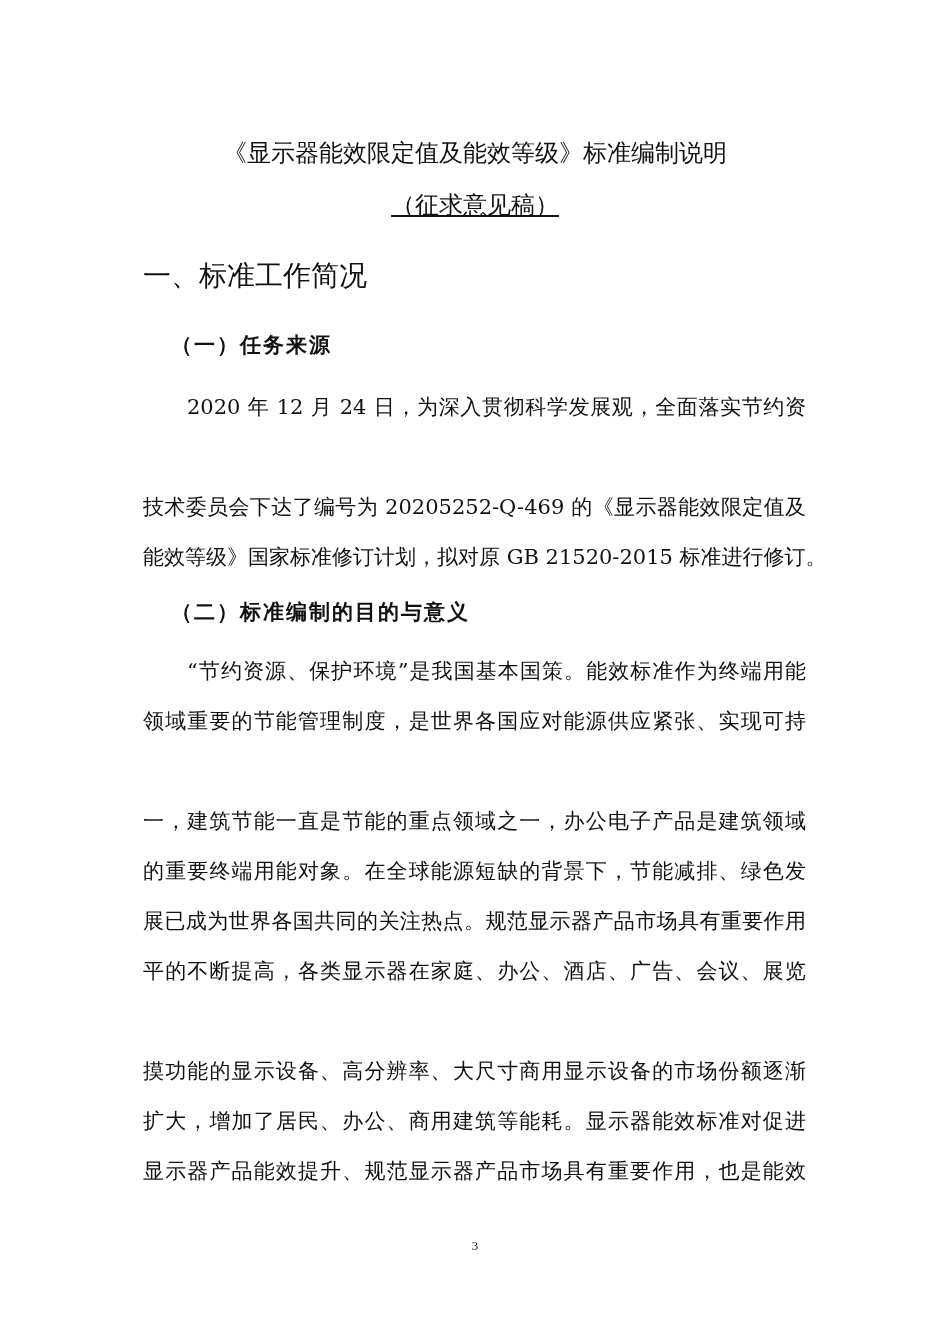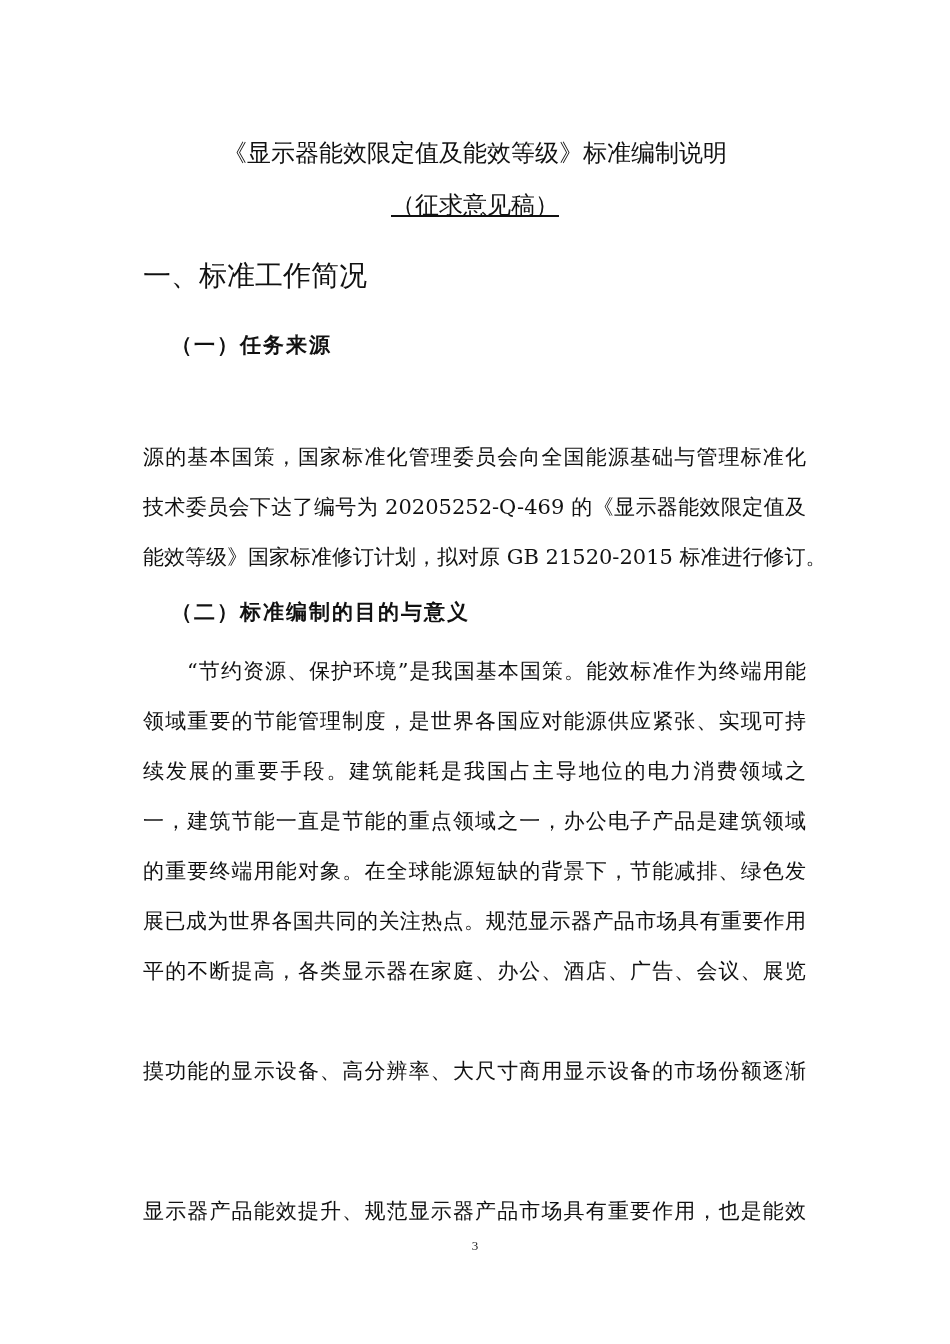--- a/index.html
+++ b/index.html
@@ -25,30 +25,30 @@
 <body>
 
 <div class="page">
   <div class="title t1">《显示器能效限定值及能效等级》标准编制说明</div>
   <div class="title t2">（征求意见稿）</div>
 
   <div class="h1">一、标准工作简况</div>
 
   <div class="h2">（一）任务来源</div>
 
-  <div class="line" style="top:442px">源的基本国策，国家标准化管理委员会向全国能源基础与管理标准化</div>
+  <div class="line indent" style="top:392px">2020 年 12 月 24 日，为深入贯彻科学发展观，全面落实节约资</div>
   <div class="line" style="top:492px">技术委员会下达了编号为 20205252-Q-469 的《显示器能效限定值及</div>
   <div class="line" style="top:542px">能效等级》国家标准修订计划，拟对原 GB 21520-2015 标准进行修订。</div>
 
   <div class="h2 h2b">（二）标准编制的目的与意义</div>
 
   <div class="line indent" style="top:656px">“节约资源、保护环境”是我国基本国策。能效标准作为终端用能</div>
   <div class="line" style="top:706px">领域重要的节能管理制度，是世界各国应对能源供应紧张、实现可持</div>
-  <div class="line" style="top:756px">续发展的重要手段。建筑能耗是我国占主导地位的电力消费领域之</div>
   <div class="line" style="top:856px">的重要终端用能对象。在全球能源短缺的背景下，节能减排、绿色发</div>
   <div class="line" style="top:806px">一，建筑节能一直是节能的重点领域之一，办公电子产品是建筑领域</div>
   <div class="line" style="top:906px">展已成为世界各国共同的关注热点。规范显示器产品市场具有重要作用</div>
   <div class="line" style="top:956px">平的不断提高，各类显示器在家庭、办公、酒店、广告、会议、展览</div>
   <div class="line" style="top:1056px">摸功能的显示设备、高分辨率、大尺寸商用显示设备的市场份额逐渐</div>
-  <div class="line" style="top:1196px">显示器产品能效提升、规范显示器产品市场具有重要作用，也是能效</div>
+  <div class="line" style="top:1106px">扩大，增加了居民、办公、商用建筑等能耗。显示器能效标准对促进</div>
+  <div class="line" style="top:1156px">显示器产品能效提升、规范显示器产品市场具有重要作用，也是能效</div>
 
   <div class="pageno">3</div>
 </div>
 
 </body></html>

